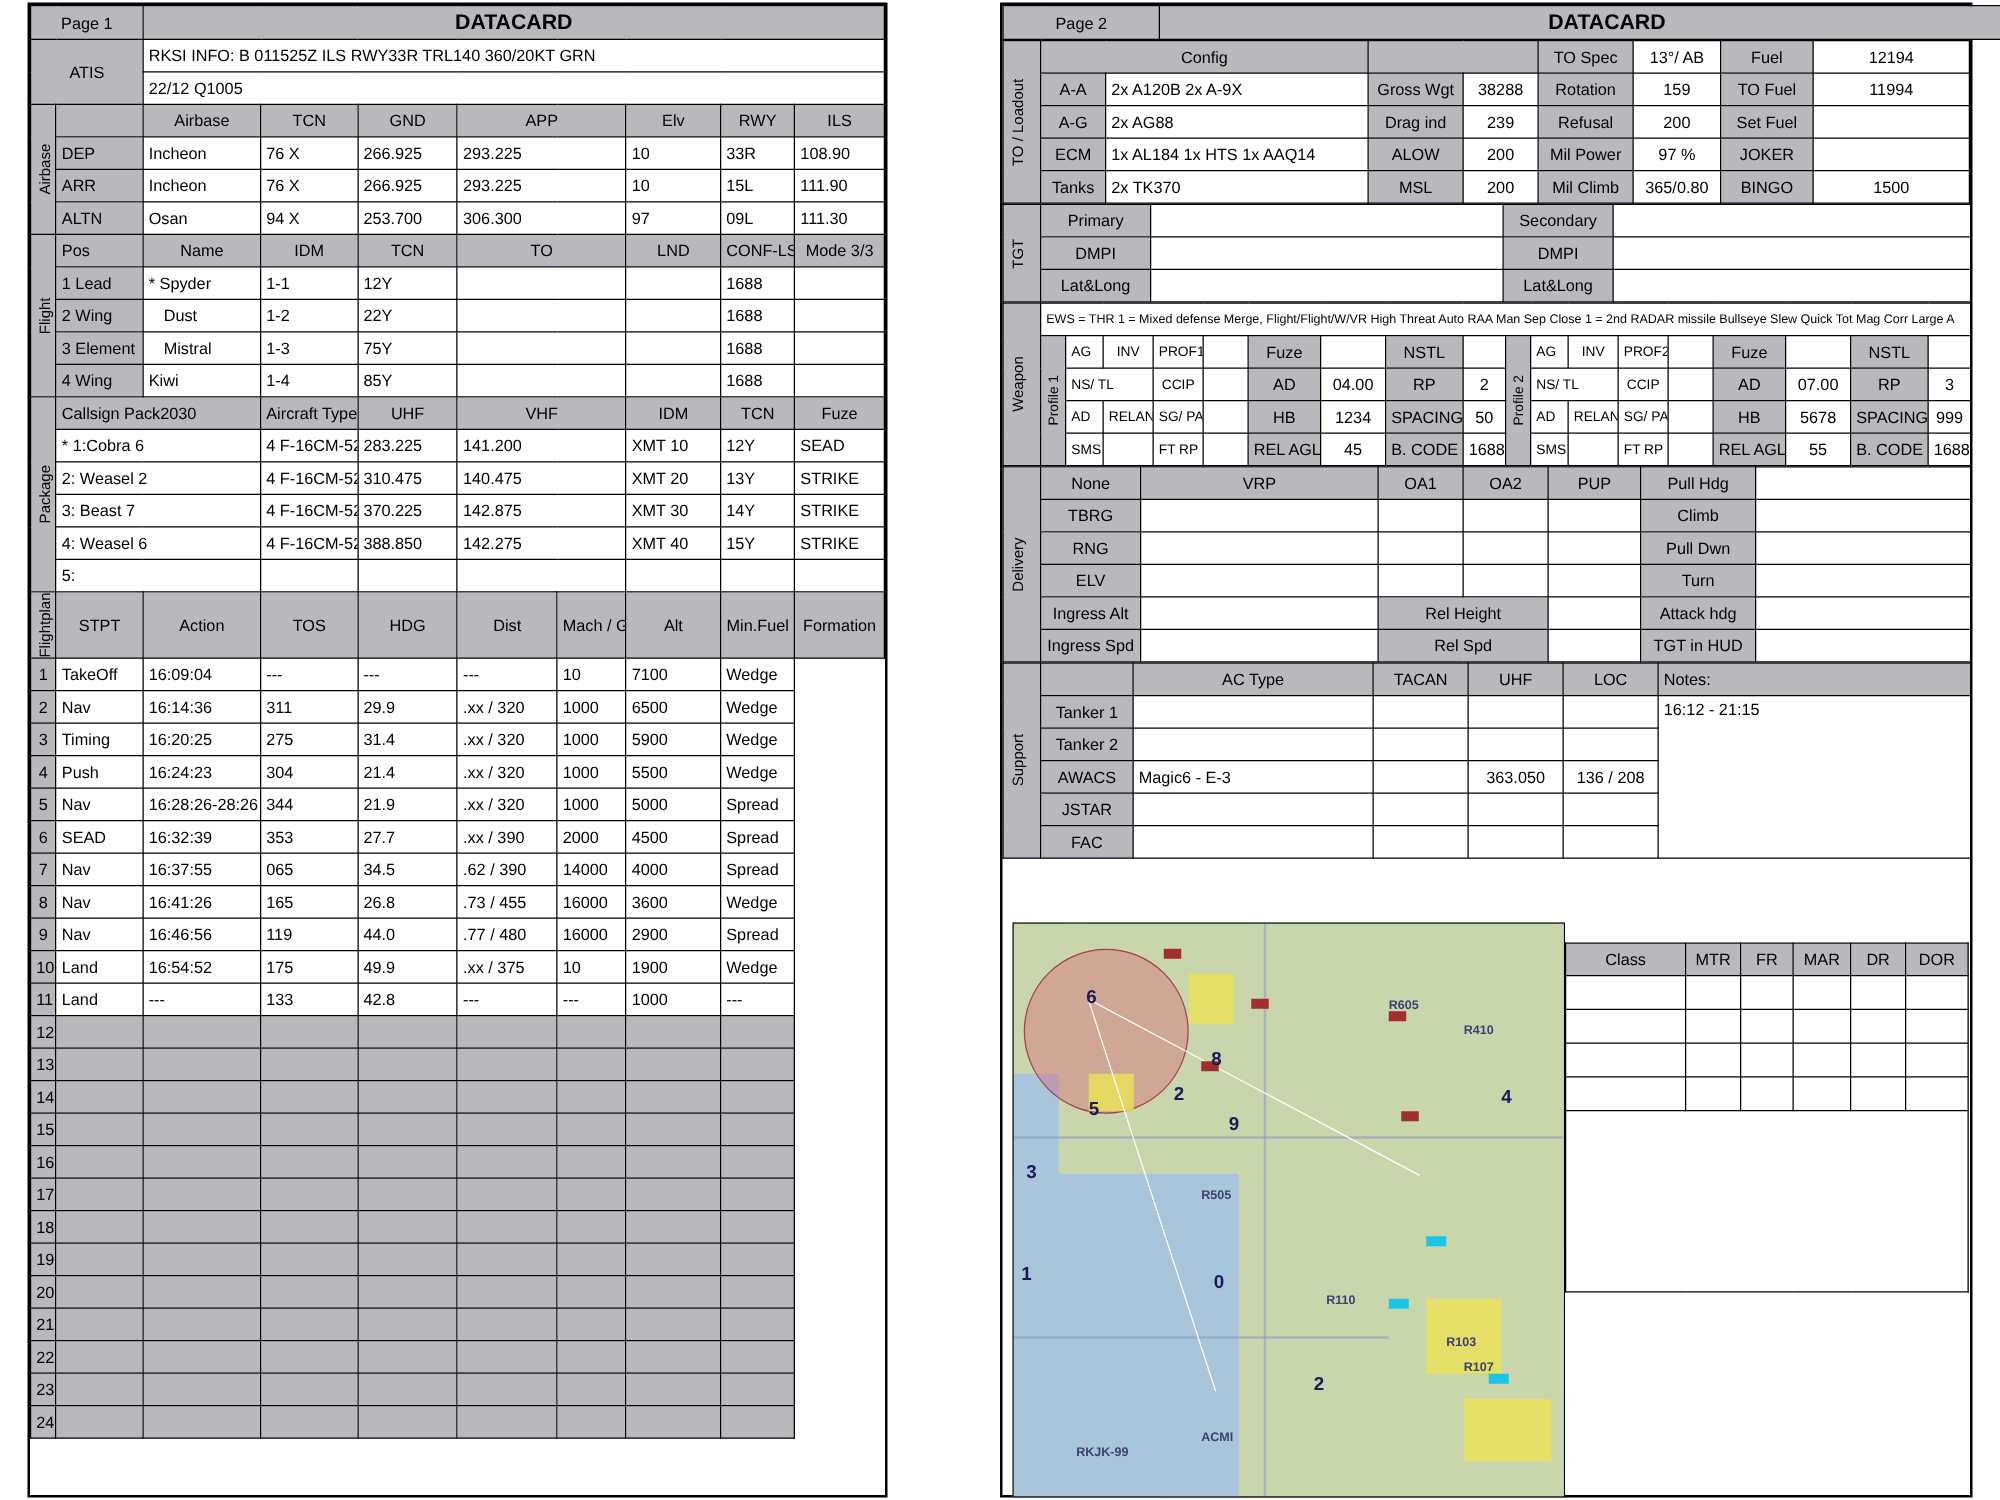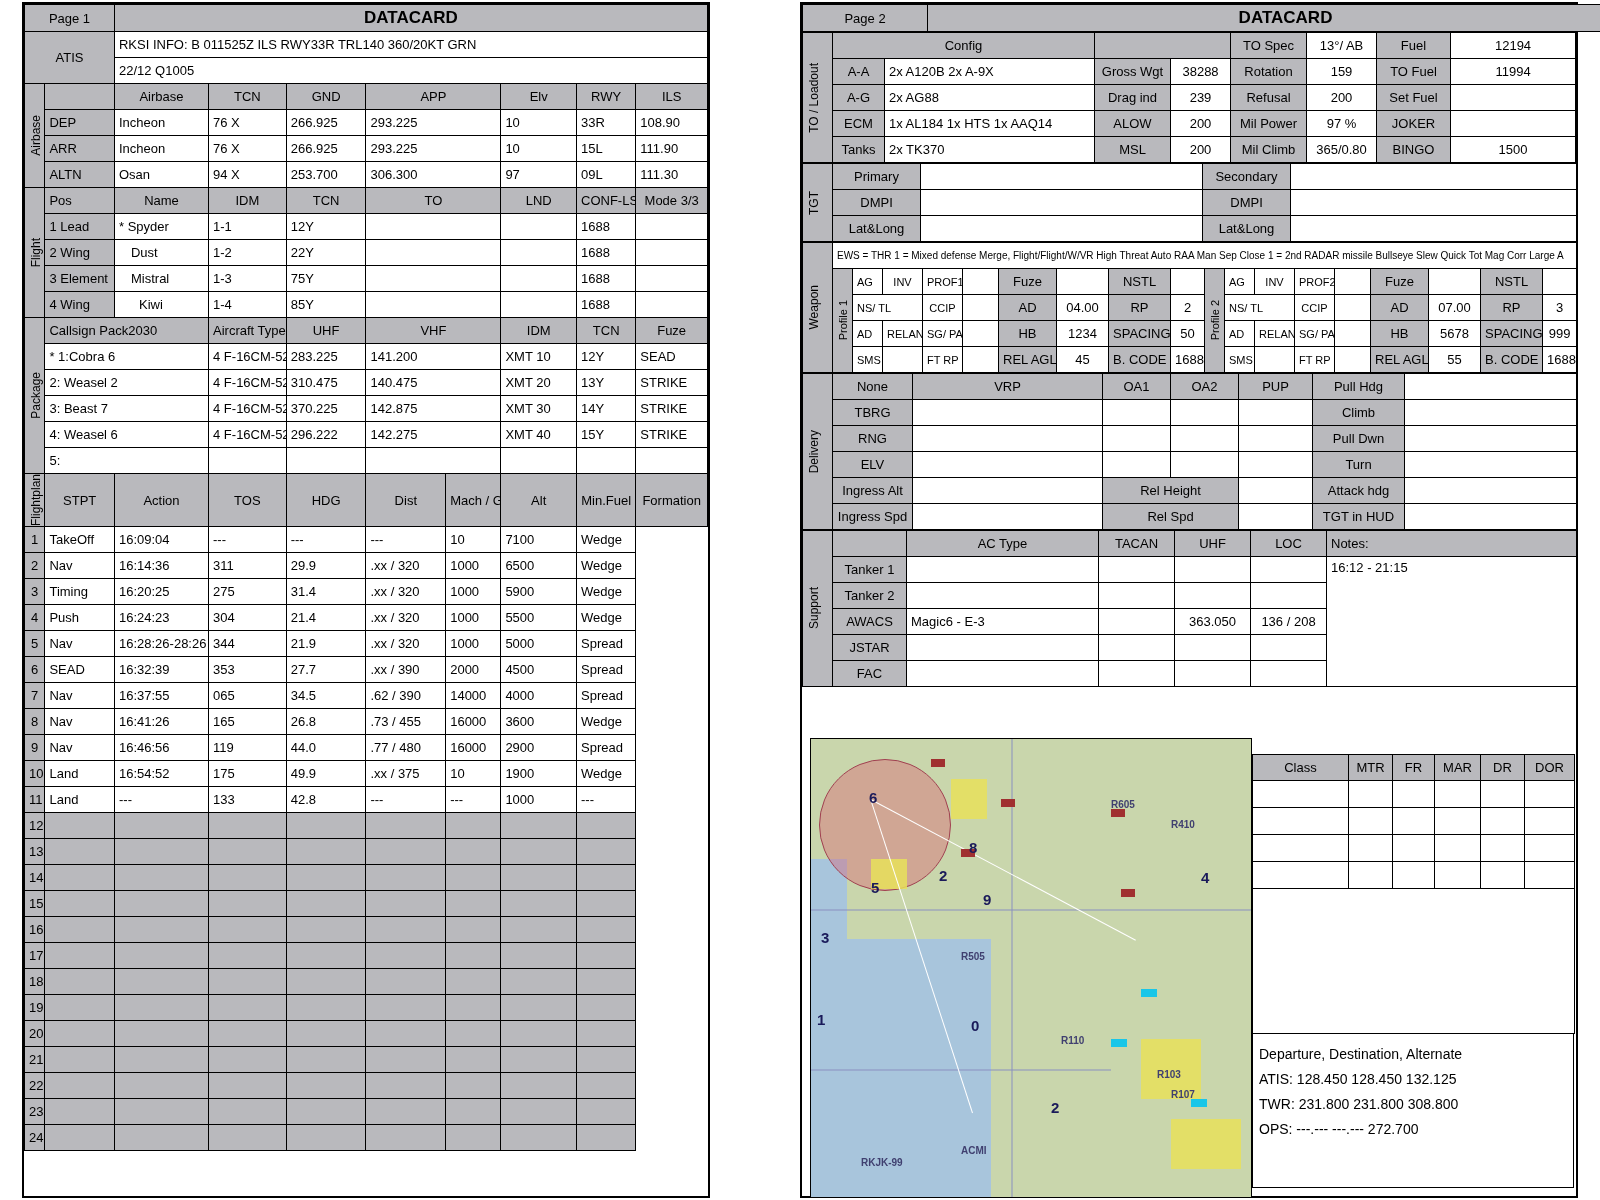--- a/index.html
+++ b/index.html
@@ -145,21 +145,21 @@
       <td style="padding-left:16px">Mistral</td>
       <td>1-3</td>
       <td>75Y</td>
       <td colspan="2"></td>
       <td></td>
       <td>1688</td>
       <td></td>
     </tr>
     <tr>
       <td class="g">4 Wing</td>
-      <td style="padding-left:24px">Kiwi</td>
+      <td style="padding-left:4px">Kiwi</td>
       <td>1-4</td>
       <td>85Y</td>
       <td colspan="2"></td>
       <td></td>
       <td>1688</td>
       <td></td>
     </tr>
 
     <tr>
       <td class="g" rowspan="6">
@@ -196,21 +196,21 @@
       <td>4 F-16CM-52</td>
       <td>370.225</td>
       <td colspan="2">142.875</td>
       <td>XMT 30</td>
       <td>14Y</td>
       <td>STRIKE</td>
     </tr>
     <tr>
       <td colspan="2">4: Weasel 6</td>
       <td>4 F-16CM-52</td>
-      <td>296.222</td>
+      <td>388.850</td>
       <td colspan="2">142.275</td>
       <td>XMT 40</td>
       <td>15Y</td>
       <td>STRIKE</td>
     </tr>
     <tr>
       <td colspan="2">5:</td>
       <td></td>
       <td></td>
       <td colspan="2"></td>
@@ -958,20 +958,14 @@
             <td></td>
             <td></td>
             <td></td>
             <td></td>
           </tr>
       <tr>
             <td colspan="6" style="height:144px;vertical-align:top"></td>
           </tr>
     </tbody>
       </table>
-    <div style="border:1px solid #000;border-top:none;height:154px;padding:8px 6px;box-sizing:border-box;font-size:14px;line-height:25px;">
-      <div>Departure, Destination, Alternate</div>
-      <div>ATIS: 128.450  128.450  132.125</div>
-      <div>TWR: 231.800  231.800  308.800</div>
-      <div>OPS:  ---.---    ---.---    272.700</div>
-    </div>
   </div>
 </div>
 
 </body></html>

